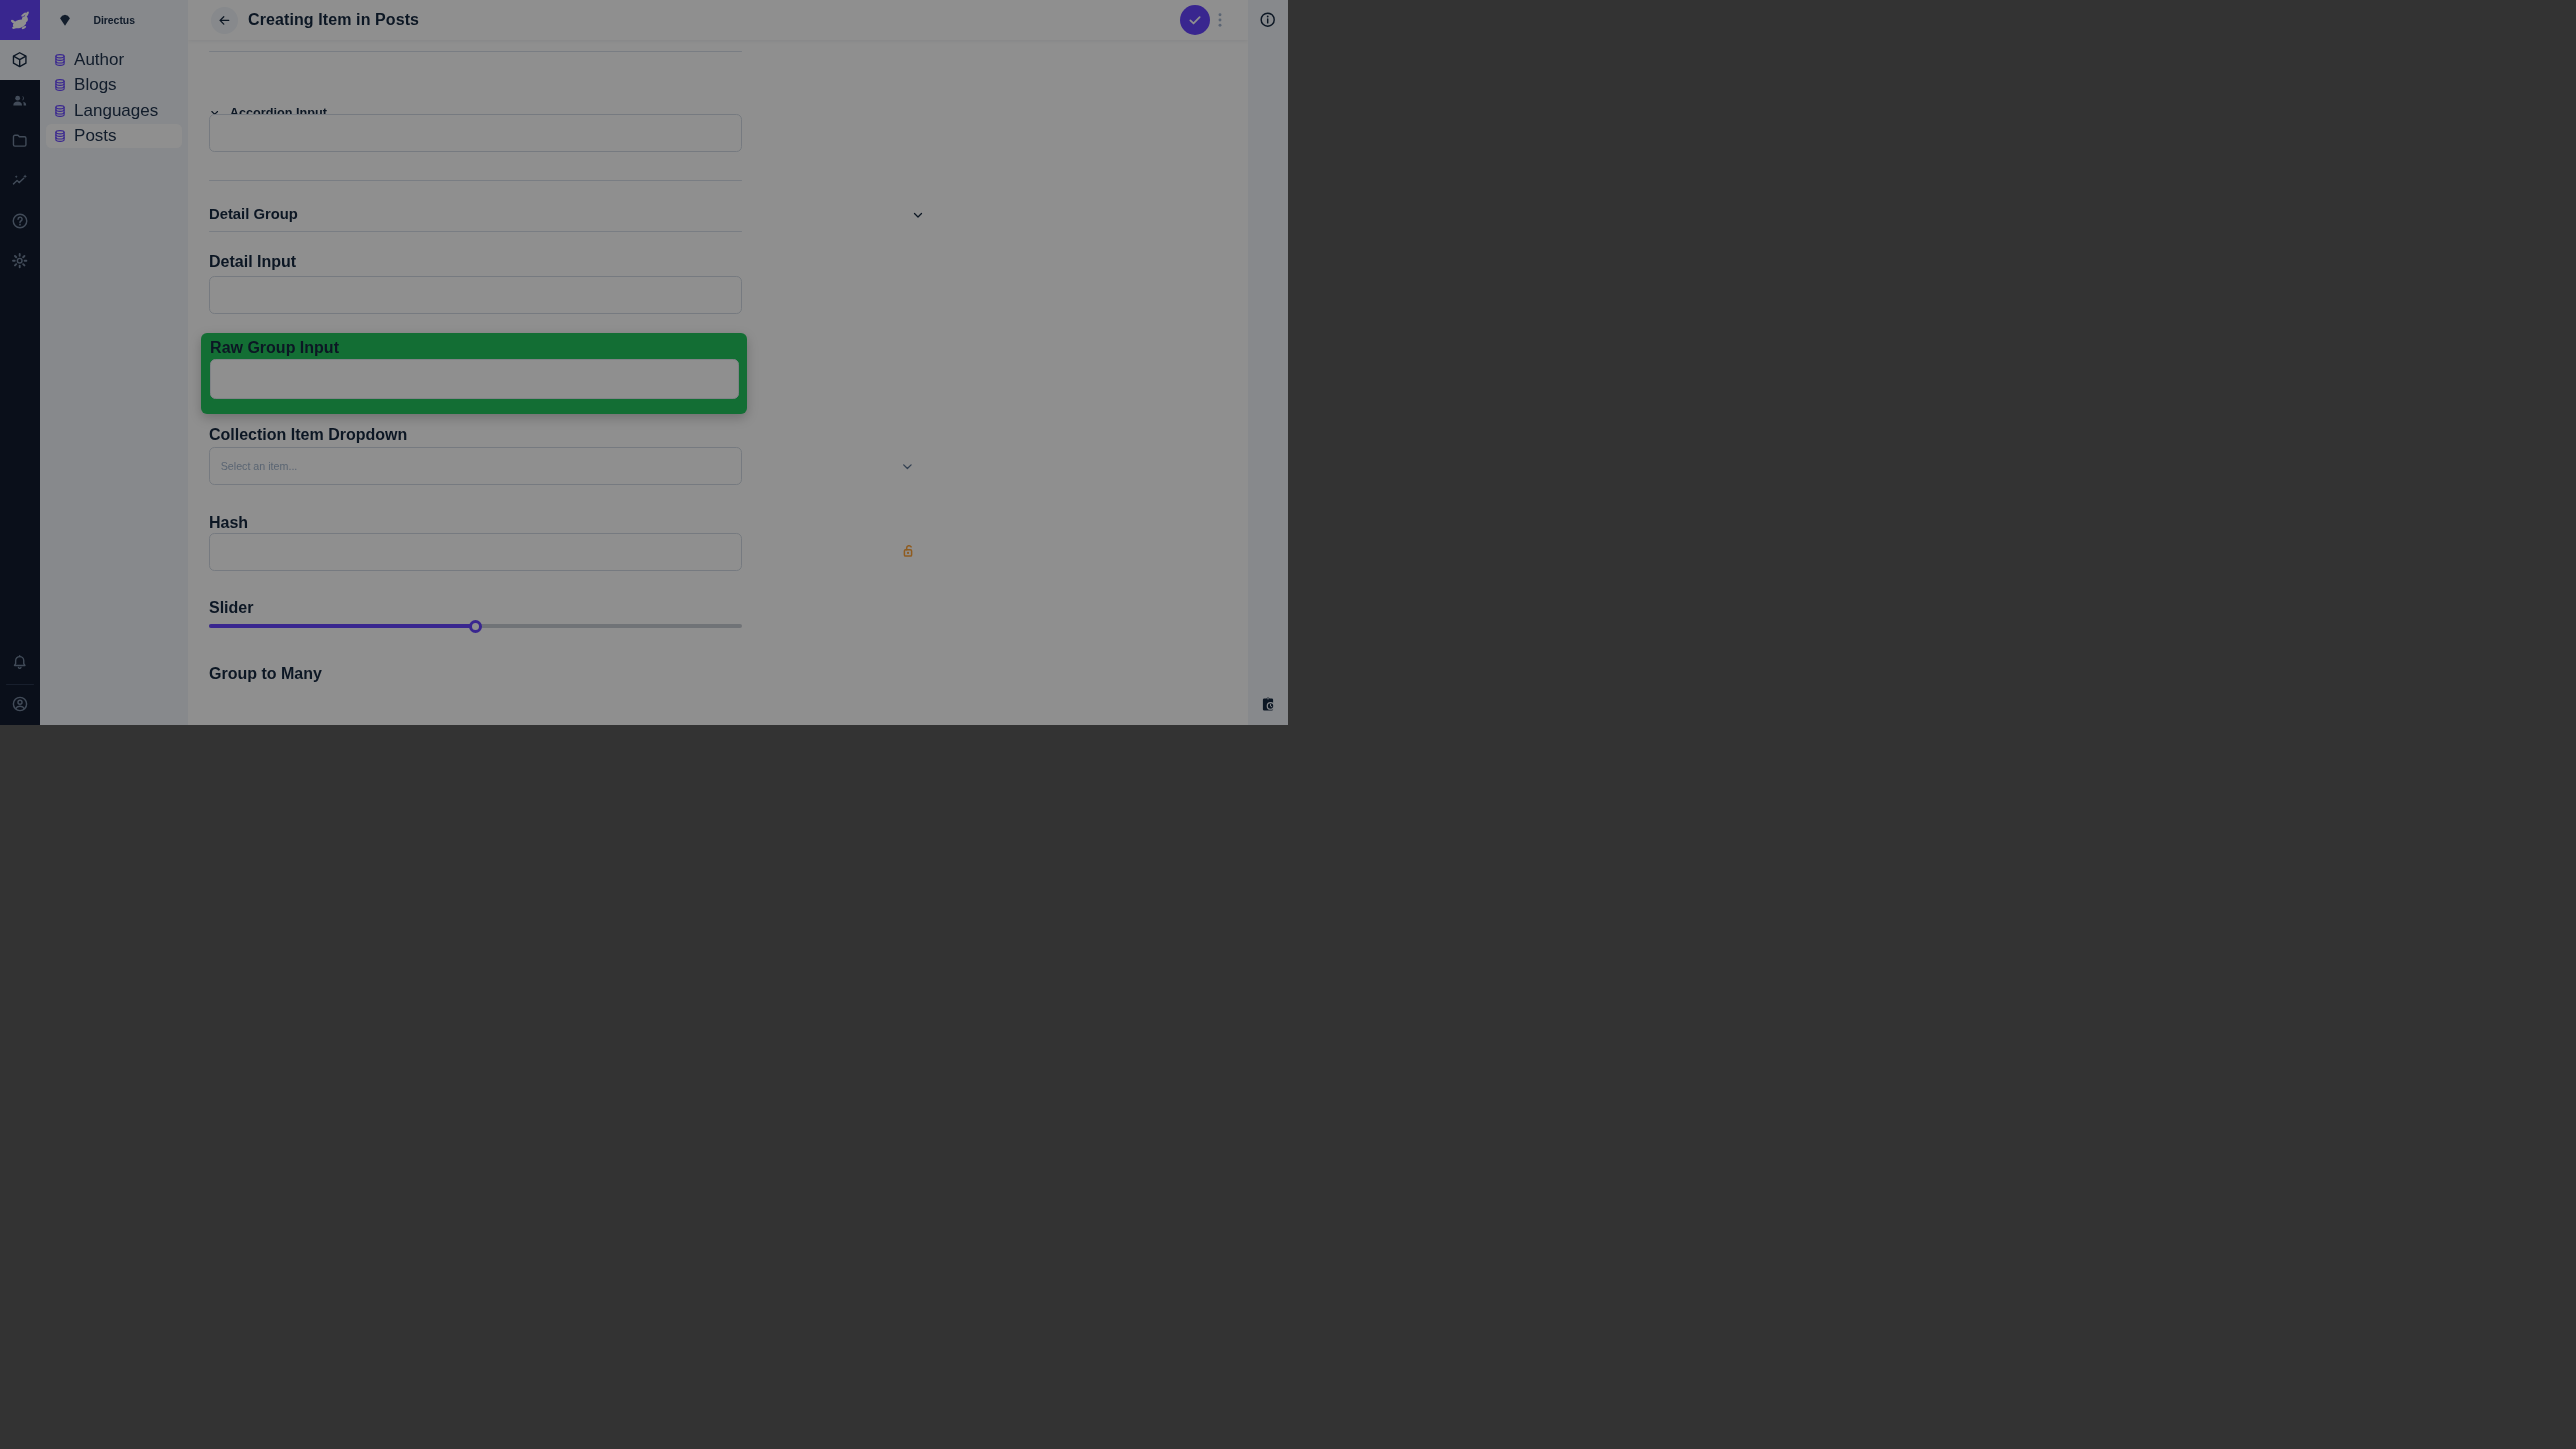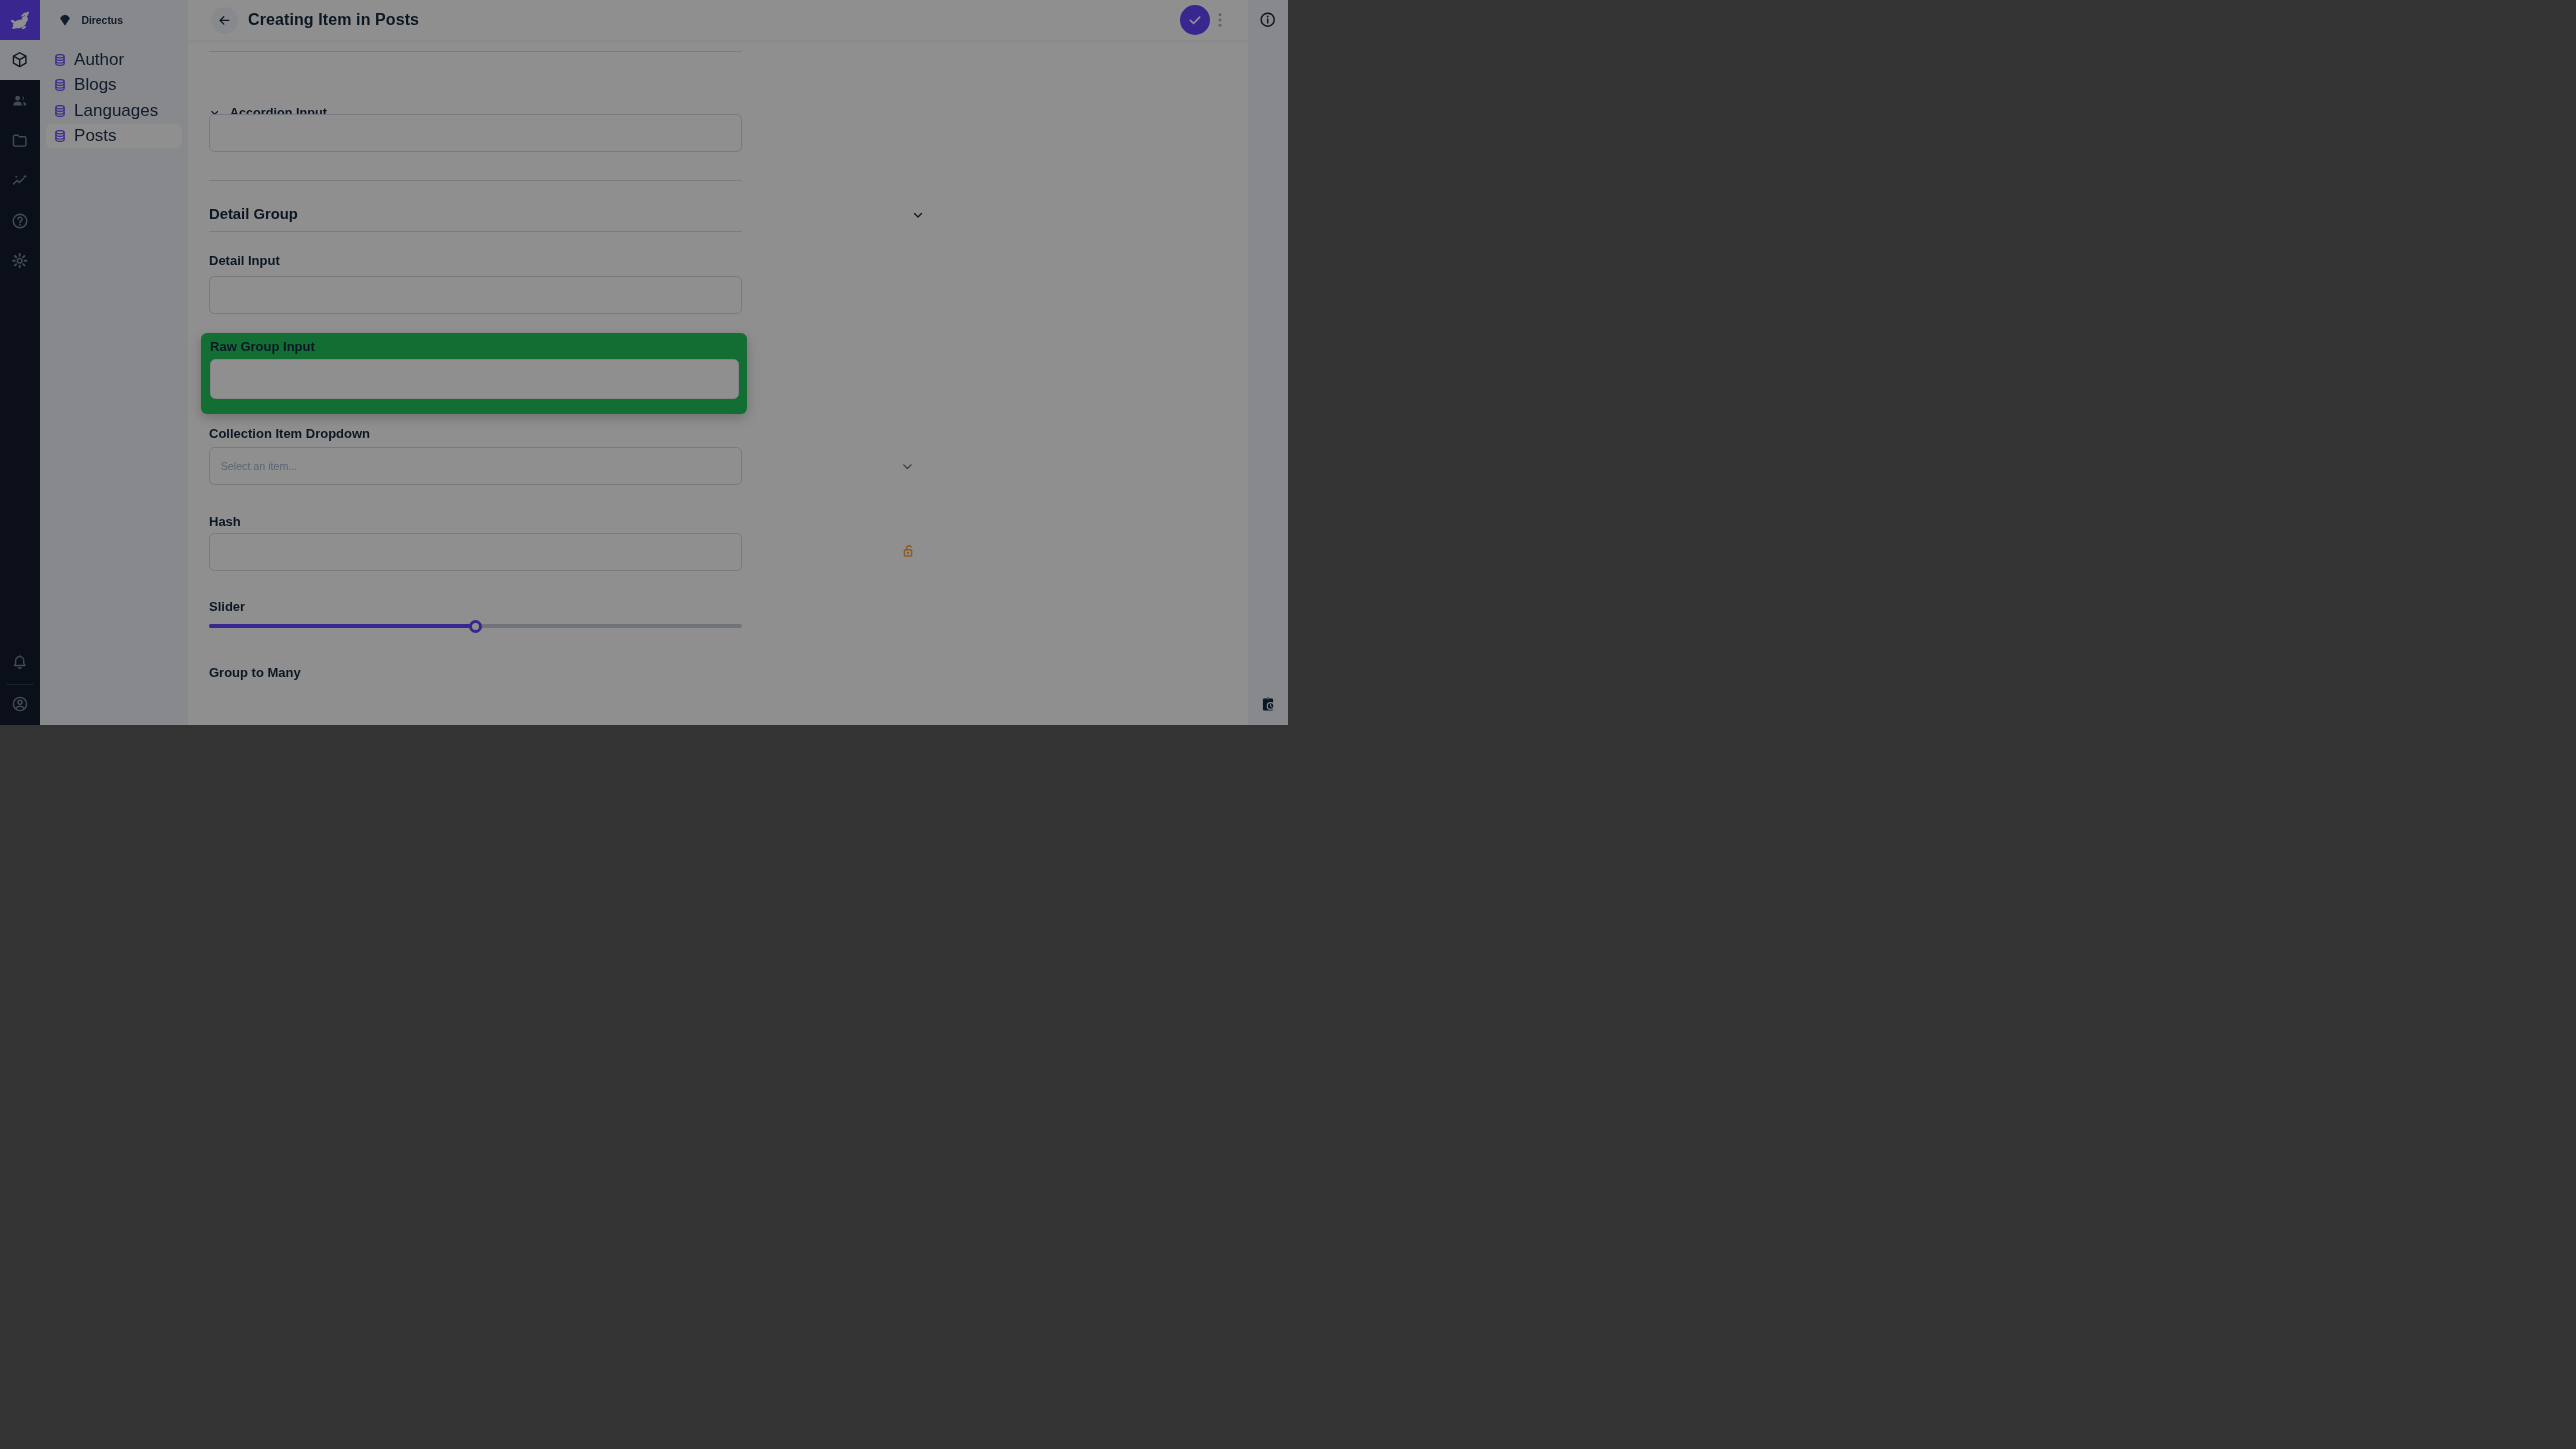--- a/index.html
+++ b/index.html
@@ -33,21 +33,21 @@
     background:#2C3850; border-radius:0.7px;
   }
 
   
   .sidebar {
     position:absolute; left:40px; top:0; width:148px; height:725px;
     background:#F0F4F9; z-index:9;
   }
   .project-row {
     position:absolute; left:0; top:0; width:148px; height:40px;
-    display:flex; align-items:center; gap:8px; padding-left:17.4px;
+    display:flex; align-items:center; gap:20px; padding-left:17.4px;
     color:#21344E;
   }
   .project-name { font-size:10.4px; font-weight:700; color:#21344E; }
   .nav-item {
     position:absolute; left:6px; width:136px; height:24px; border-radius:5.4px;
     display:flex; align-items:center; gap:7.4px; padding-left:6.7px;
     color:#21344E; font-size:10.7px; cursor:pointer;
   }
   .nav-item .db-ico { color:#6644FF; display:flex; }
   .nav-item.active { background:#FFFFFF; }
@@ -94,21 +94,21 @@
   .content {
     position:absolute; left:188px; top:40px; width:1060px; height:684px;
     background:#FFFFFF; overflow:hidden; z-index:1;
   }
   .divider { position:absolute; left:21px; width:533px; height:1.3px; background:#D8DFE9; border-radius:0.7px; }
   .section-head {
     position:absolute; display:flex; align-items:center; gap:9.4px; color:#172940;
   }
   .accordion-title { font-size:12.7px; font-weight:700; }
   .group-title { font-size:14.8px; font-weight:700; }
-  .field-label { position:absolute; left:21px; font-size:13px; font-weight:700; color:#172940; }
+  .field-label { position:absolute; left:21px; font-size:16px; font-weight:700; color:#172940; }
   .text-input {
     position:absolute; left:21px; width:533px; height:38px;
     border:1.3px solid #D3DAE4; border-radius:5.4px; background:#FFFFFF;
     font-family:"Liberation Sans",sans-serif; font-size:10.7px; color:#172940;
     padding:0 10.7px; outline:none;
   }
   .text-input::placeholder { color:#A2B5CD; opacity:1; }
   .input-trailing {
     position:absolute; display:flex; align-items:center; justify-content:center;
   }

